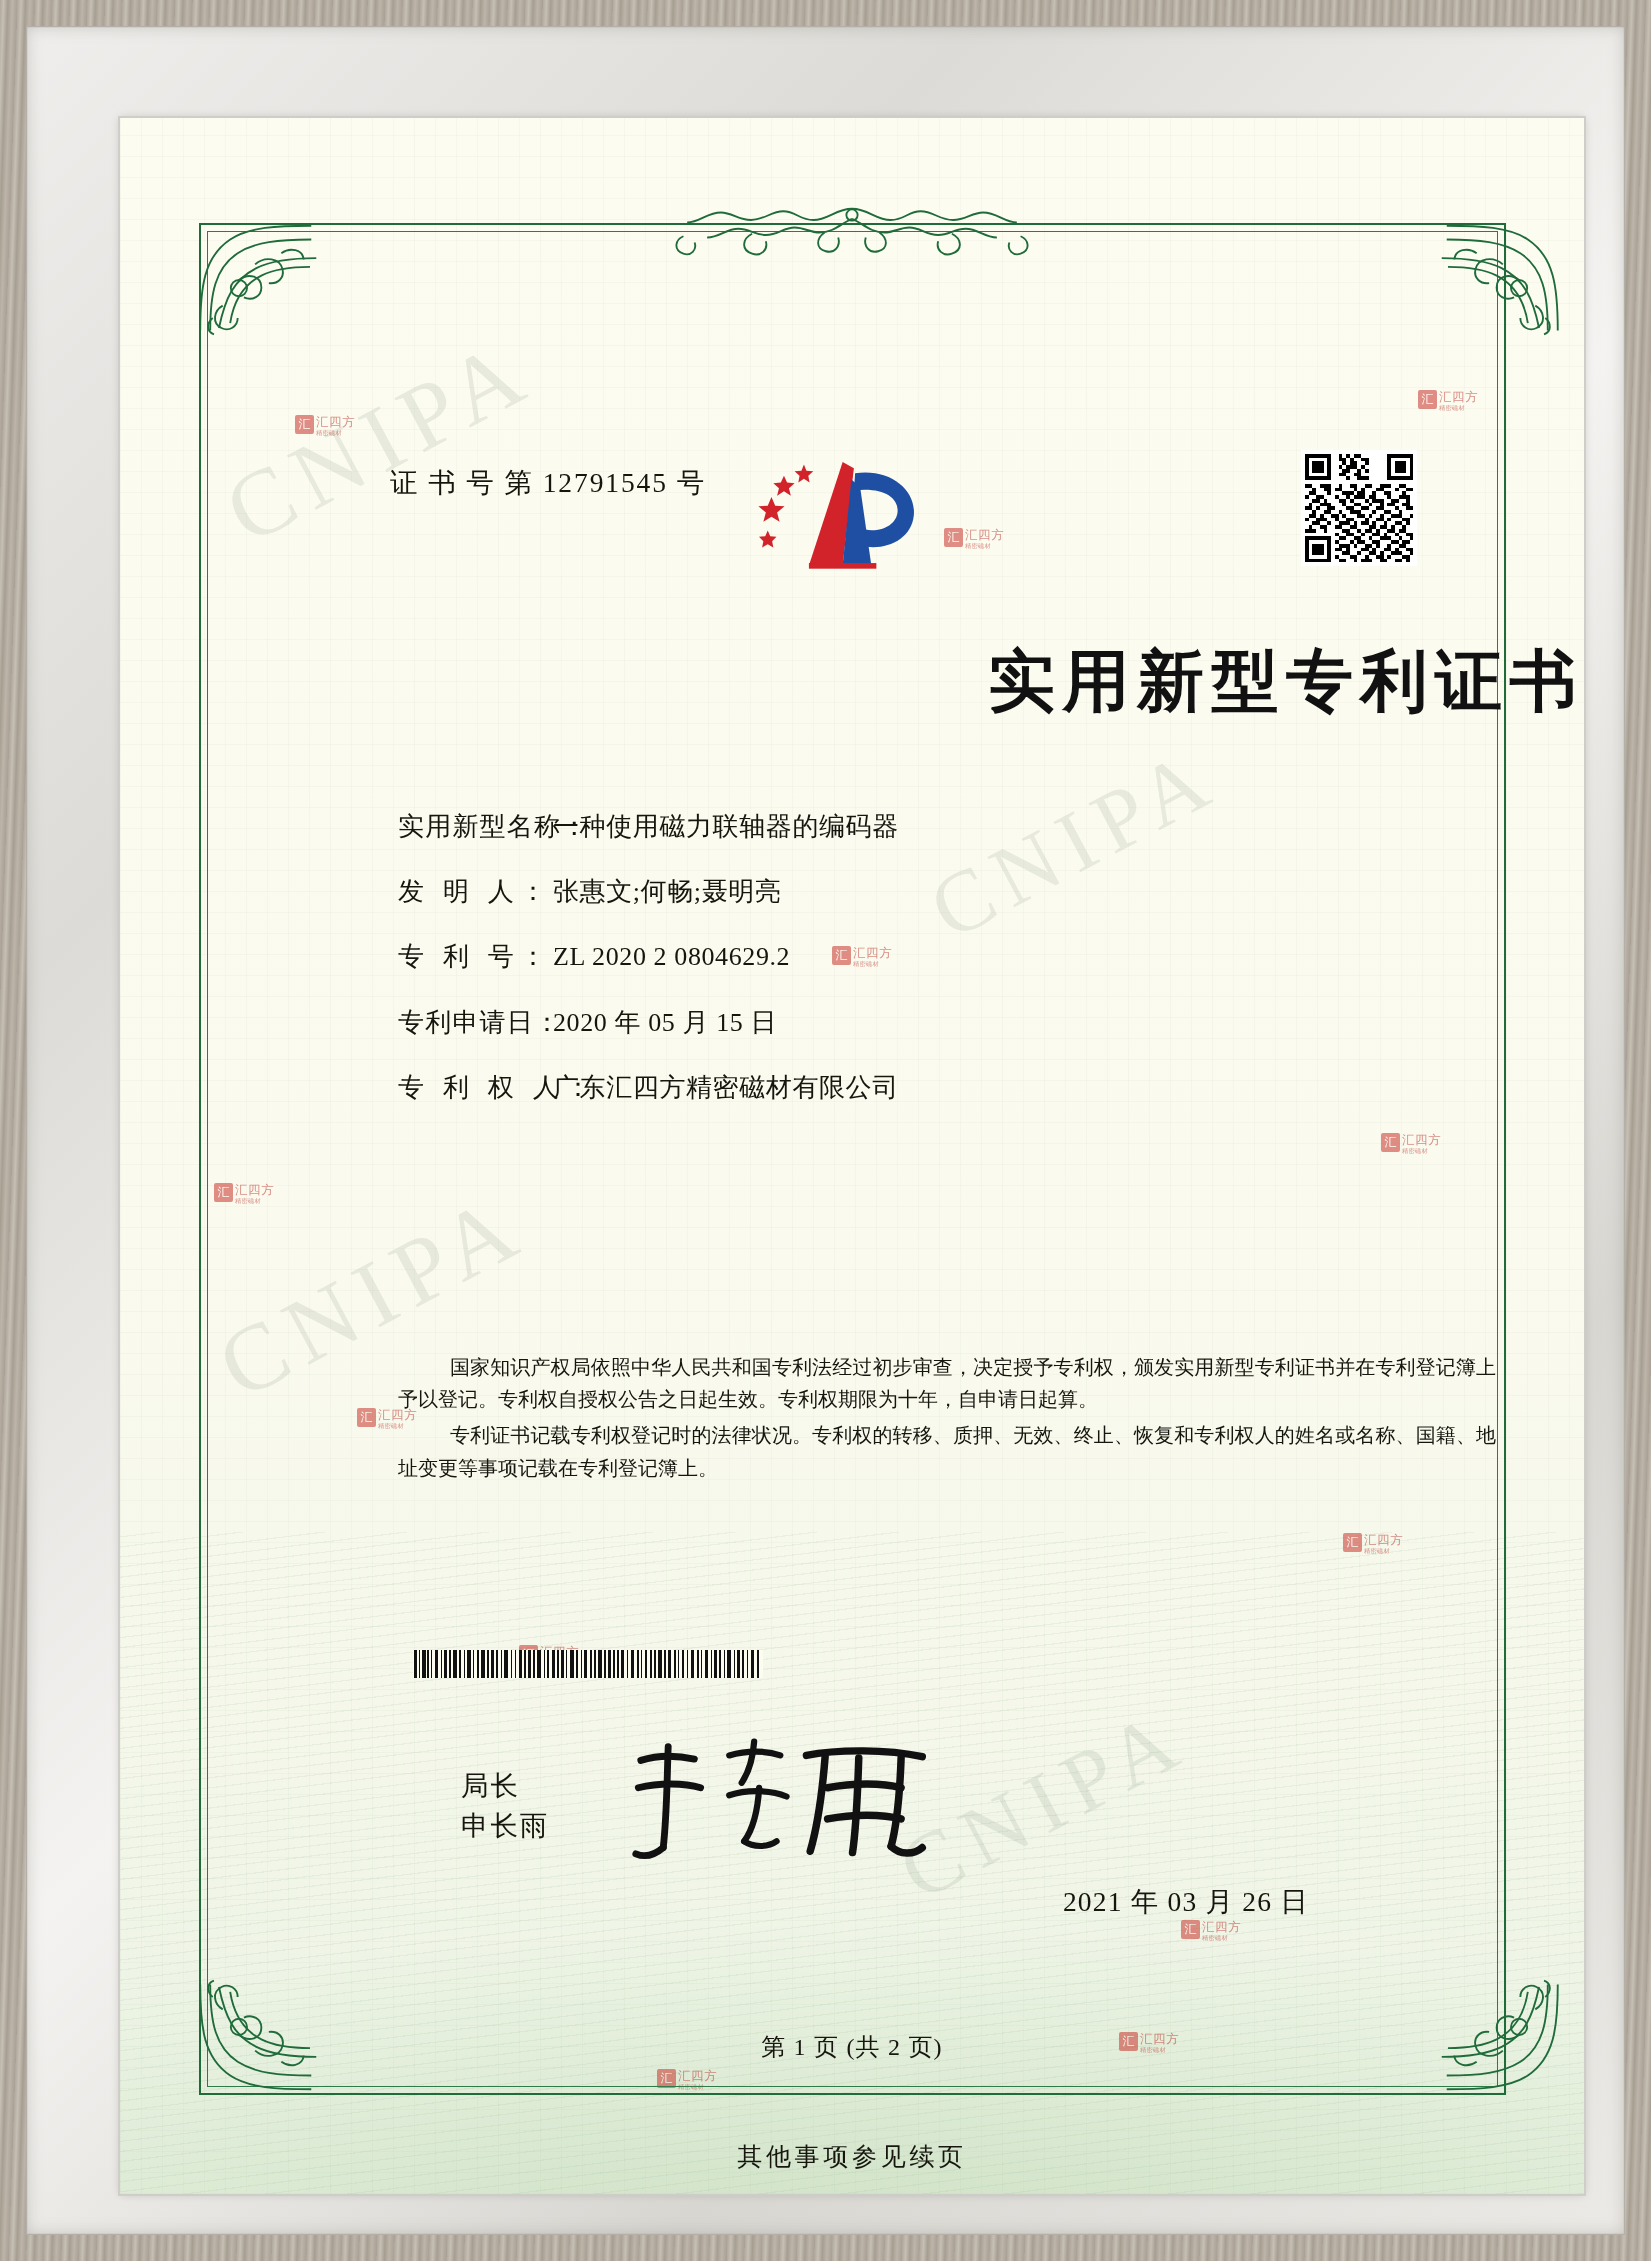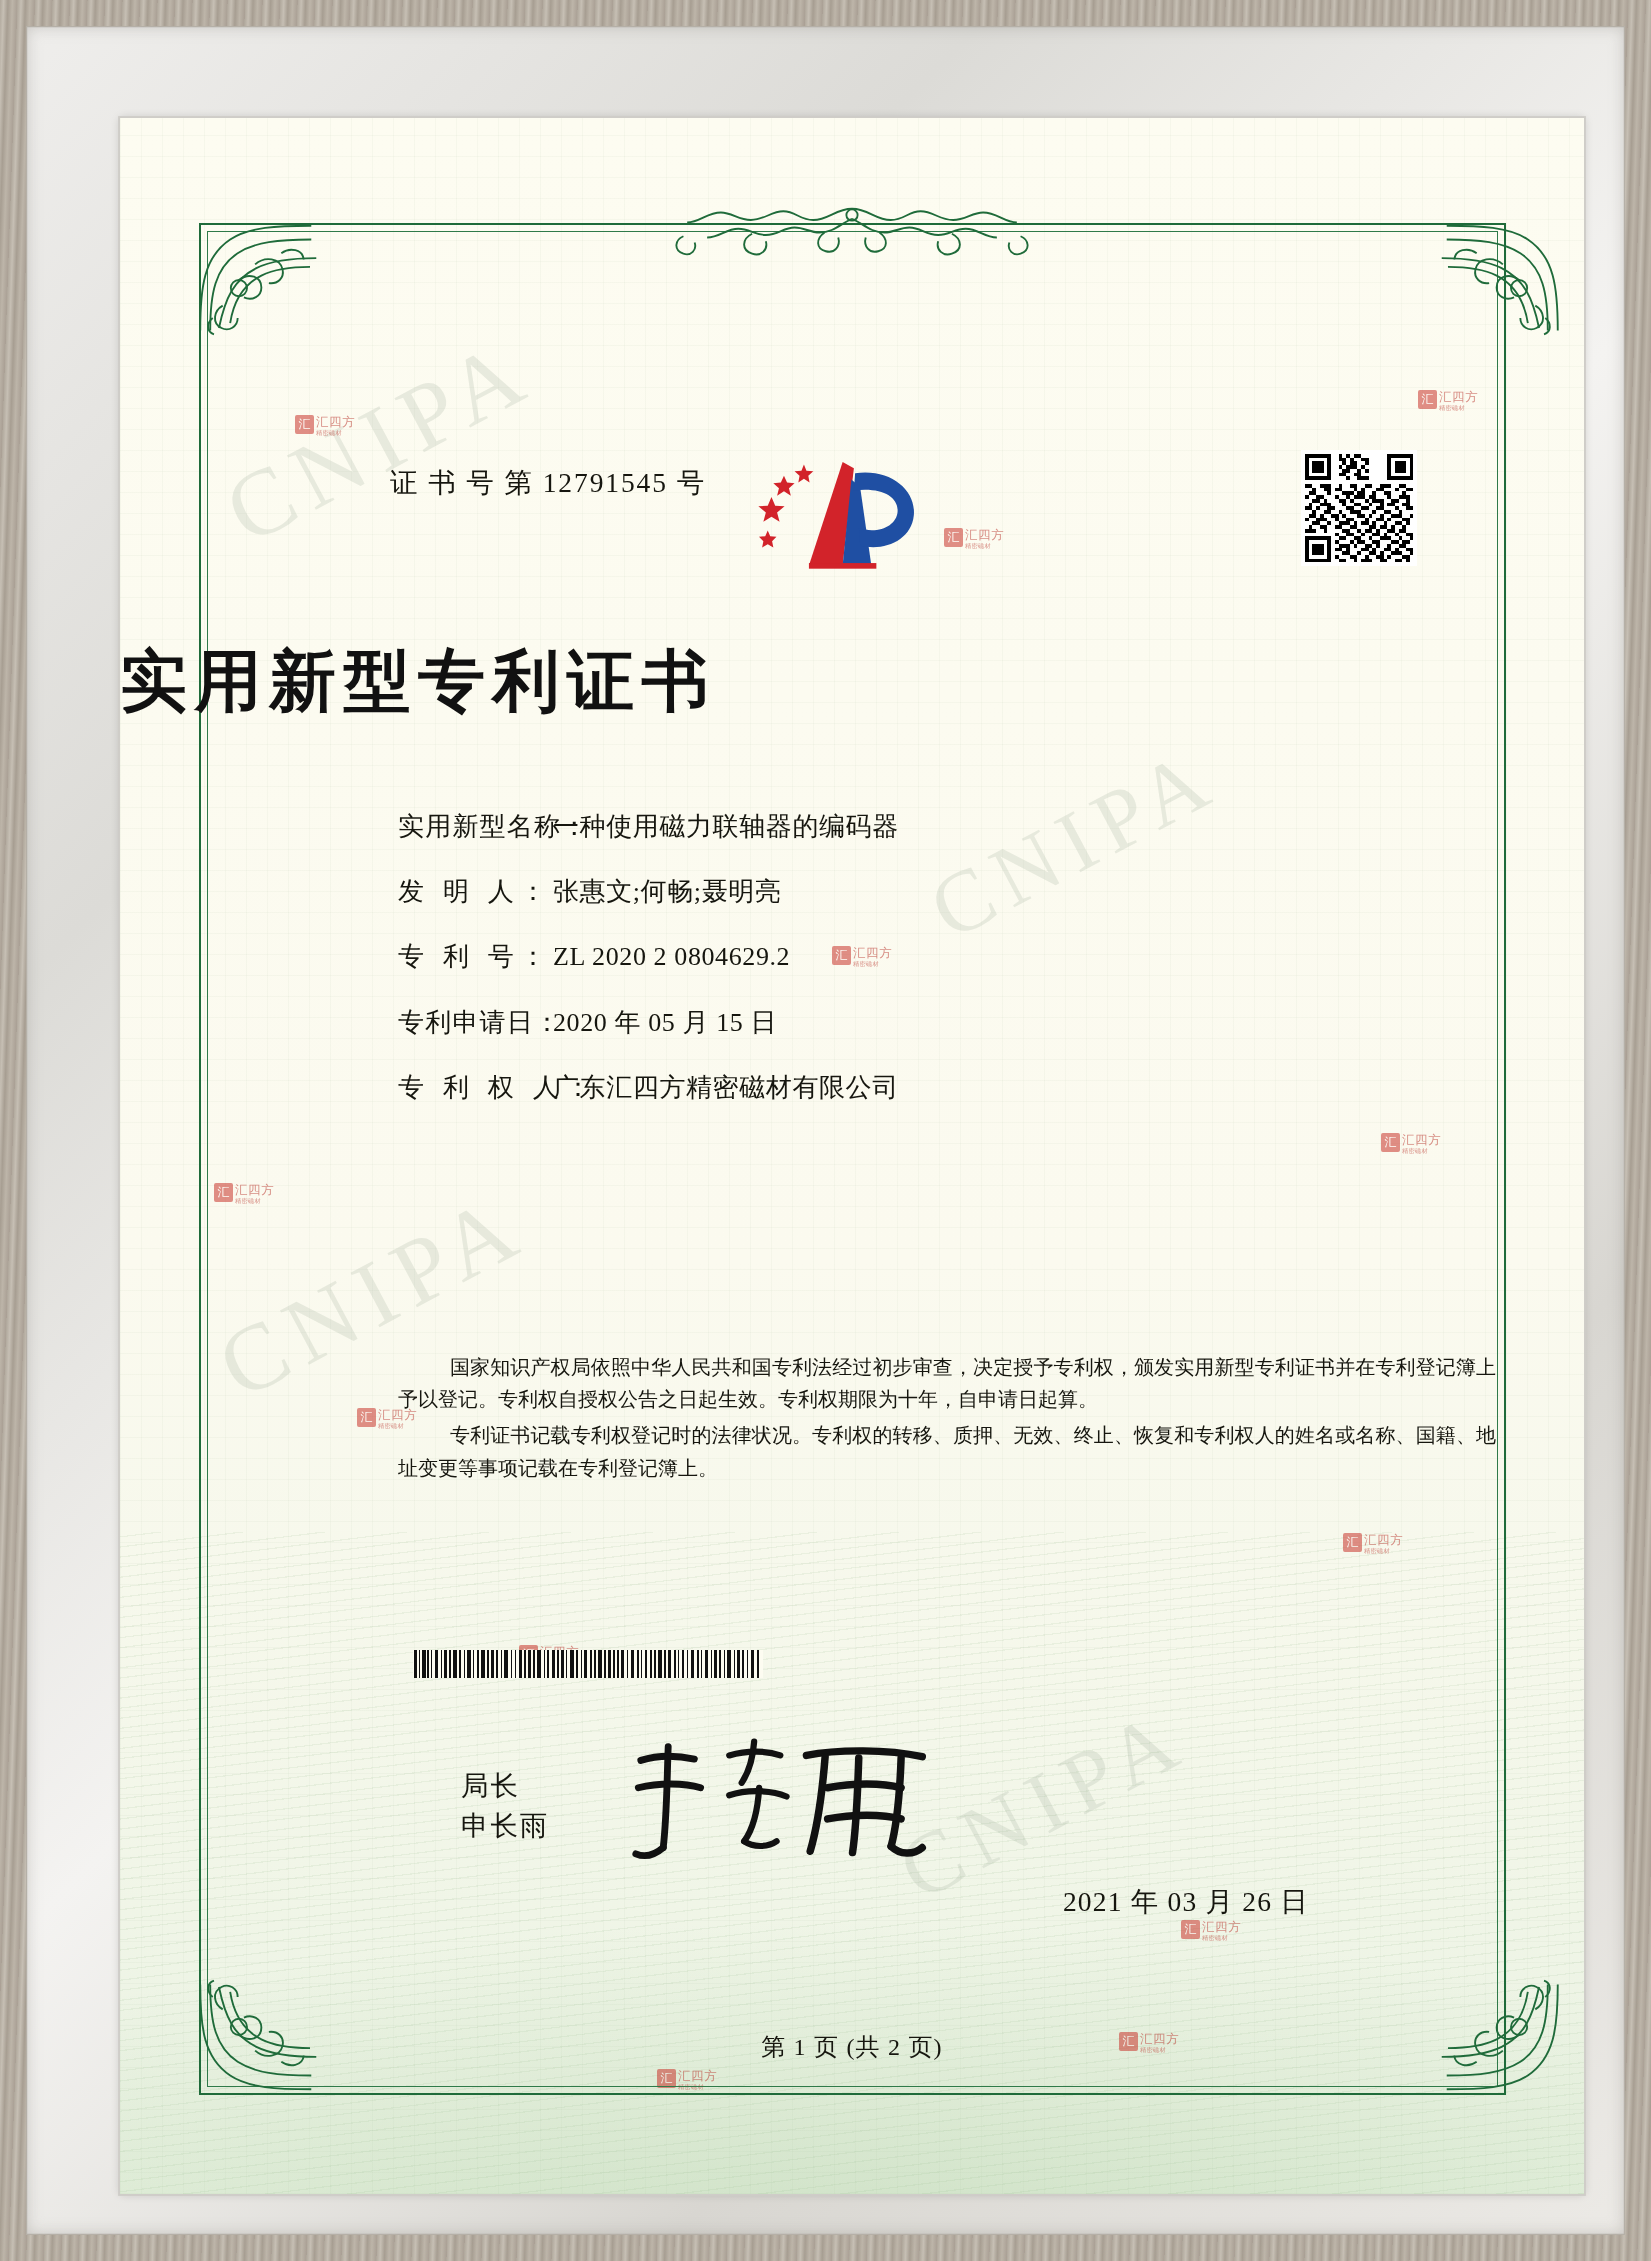--- a/index.html
+++ b/index.html
@@ -180,21 +180,21 @@
     position: absolute;
     left: 50%; top: 325px;
     transform: translateX(-50%);
     width: 206px; height: 144px;
   }
   .logo svg { width: 100%; height: 100%; display: block; }
 
   .main-title {
     position: absolute;
     left: 0; right: 0; top: 518px;
-    text-align: left;
+    text-align: right;
     font-size: 67px;
     font-weight: bold;
     letter-spacing: 7.5px;
     color: #111;
     font-family: "DejaVu Serif", "Liberation Serif", serif;
   }
 
   .fields {
     position: absolute;
     left: 278px; top: 690px;
@@ -799,17 +799,18 @@
             </svg>
           </div>
 
           <div class="issue-date">2021 年 03 月 26 日</div>
 
           <div class="page-no">第 1 页 (共 2 页)</div>
 
         </div>
       </div>
 
+      <div class="footer-note">其他事项参见续页</div>
 
     </div>
   </div>
 </div>
 
 
 </body></html>

